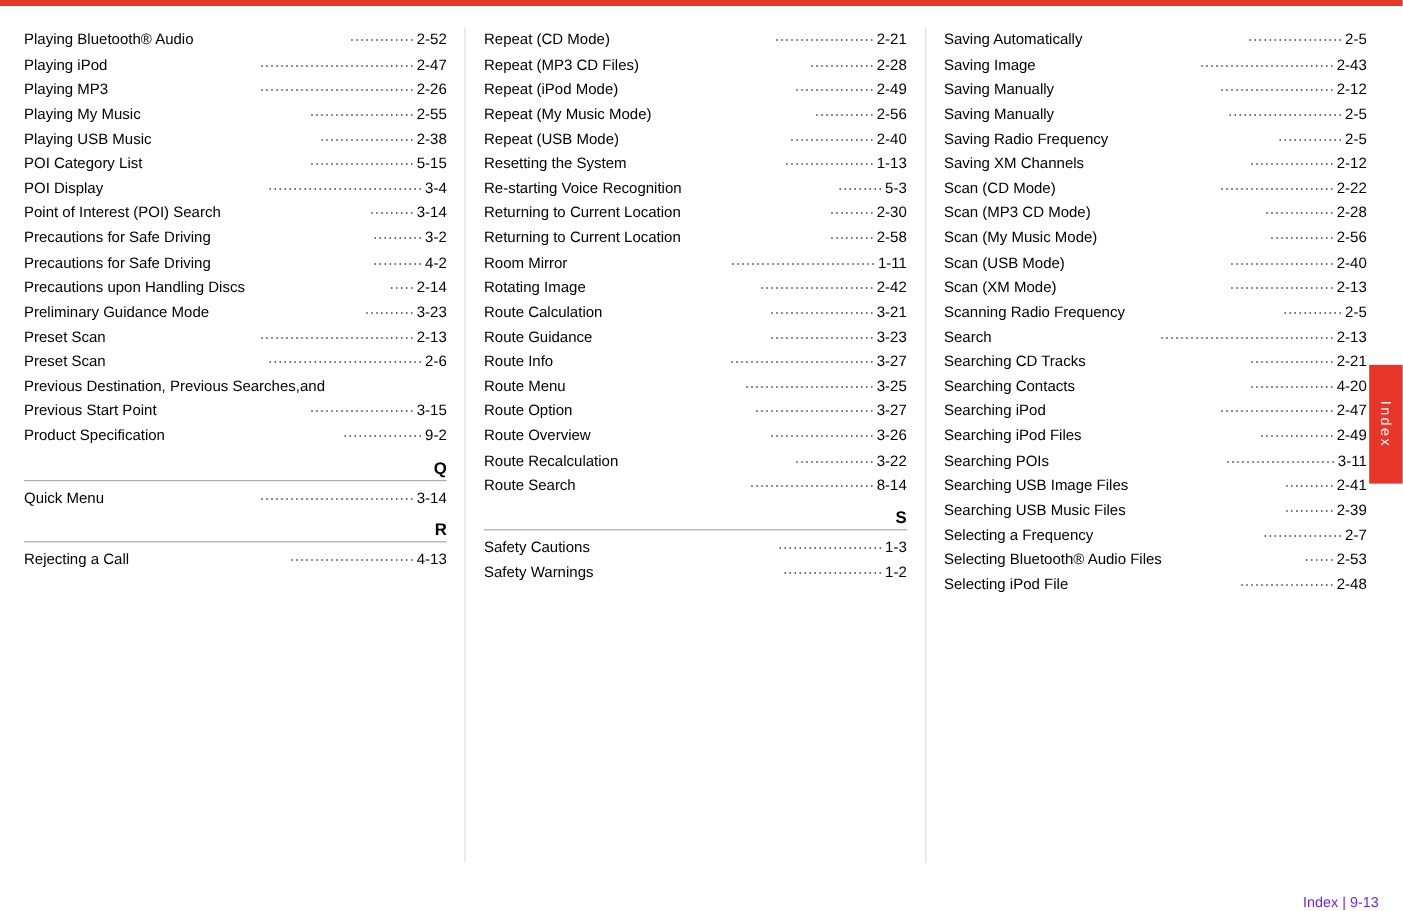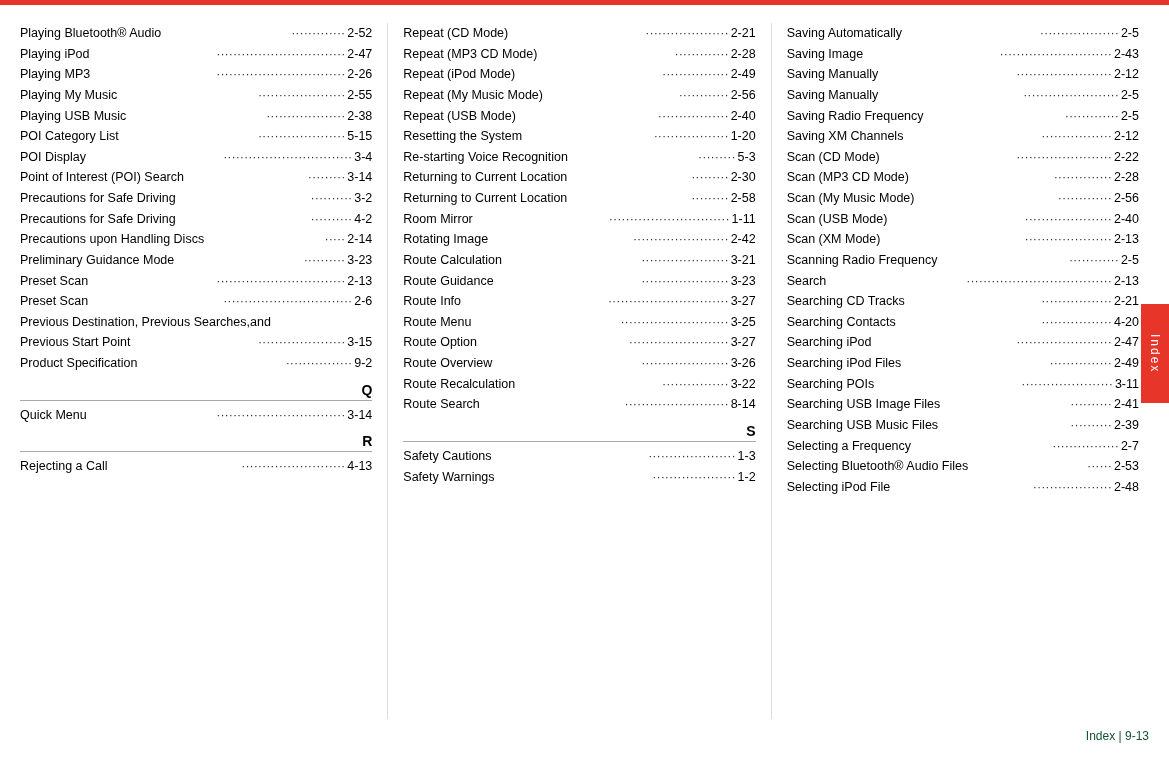--- a/index.html
+++ b/index.html
@@ -59,25 +59,25 @@
       margin-bottom: 4px;
       padding-bottom: 2px;
     }
     .footer {
       position: absolute;
       bottom: 0;
       left: 0;
       right: 0;
       height: 30px;
       display: flex;
-      align-items: flex-start;
+      align-items: flex-end;
       justify-content: flex-end;
       padding: 0 20px;
       font-size: 12px;
-      color: #14532d;
+      color: #6d28d9;
     }
     .index-tab {
       position: absolute;
       right: 0;
       top: 40%;
       width: 28px;
       background: #e8352a;
       display: flex;
       align-items: center;
       justify-content: center;
@@ -205,21 +205,21 @@
 
   <div class="col-divider"></div>
 
   <div class="column" id="col2">
       <div class="index-entry">
         <span class="entry-name">Repeat (CD Mode)</span>
         <span class="entry-dots">····················</span>
         <span class="entry-page">2-21</span>
       </div>
       <div class="index-entry">
-        <span class="entry-name">Repeat (MP3 CD Mode)</span>
+        <span class="entry-name">Repeat (MP3 CD Files)</span>
         <span class="entry-dots">·············</span>
         <span class="entry-page">2-28</span>
       </div>
       <div class="index-entry">
         <span class="entry-name">Repeat (iPod Mode)</span>
         <span class="entry-dots">················</span>
         <span class="entry-page">2-49</span>
       </div>
       <div class="index-entry">
         <span class="entry-name">Repeat (My Music Mode)</span>
@@ -227,21 +227,21 @@
         <span class="entry-page">2-56</span>
       </div>
       <div class="index-entry">
         <span class="entry-name">Repeat (USB Mode)</span>
         <span class="entry-dots">·················</span>
         <span class="entry-page">2-40</span>
       </div>
       <div class="index-entry">
         <span class="entry-name">Resetting the System</span>
         <span class="entry-dots">··················</span>
-        <span class="entry-page">1-20</span>
+        <span class="entry-page">1-13</span>
       </div>
       <div class="index-entry">
         <span class="entry-name">Re-starting Voice Recognition</span>
         <span class="entry-dots">·········</span>
         <span class="entry-page">5-3</span>
       </div>
       <div class="index-entry">
         <span class="entry-name">Returning to Current Location</span>
         <span class="entry-dots">·········</span>
         <span class="entry-page">2-30</span>

